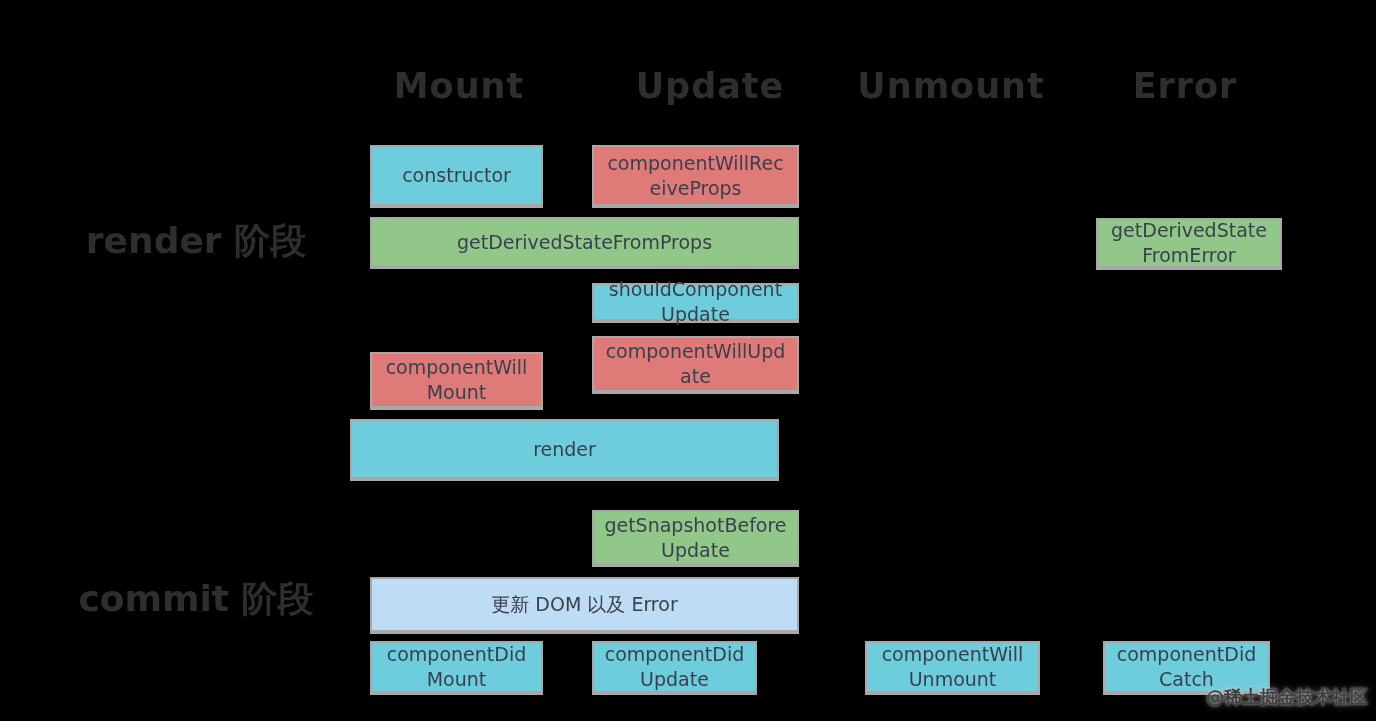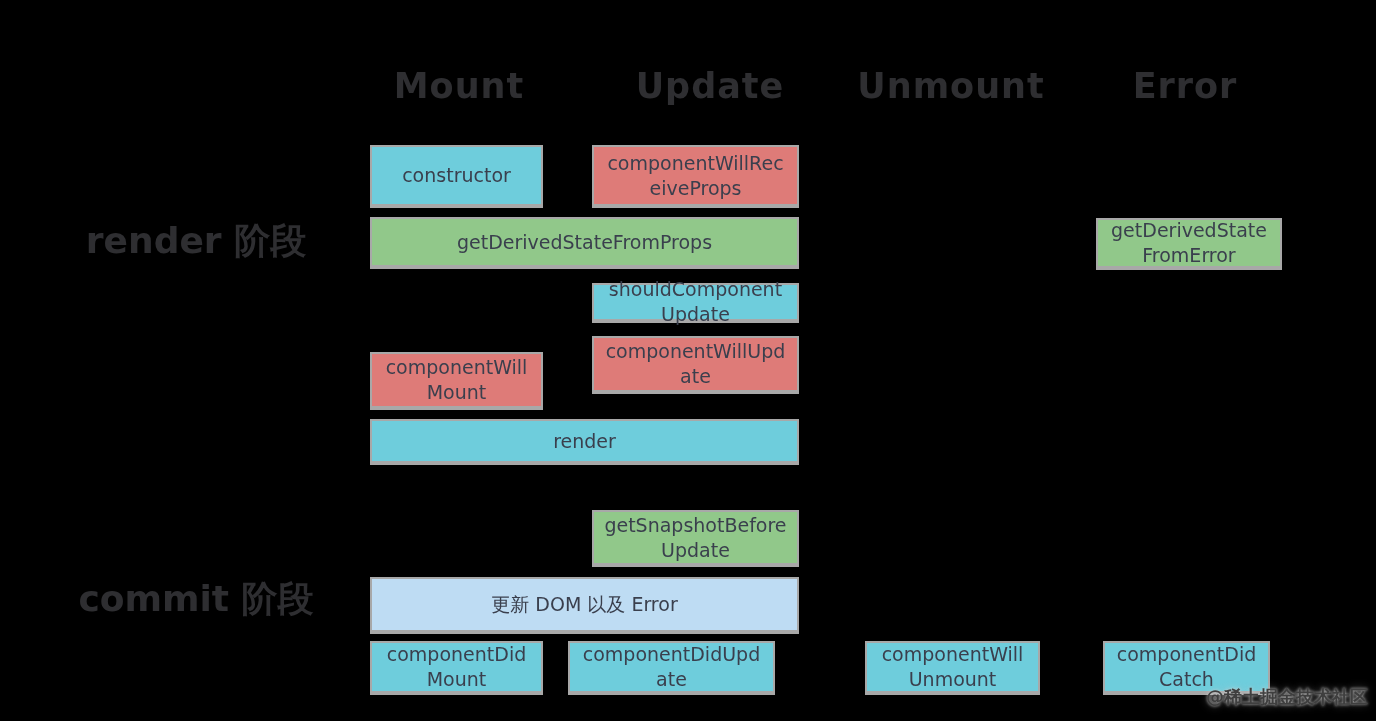--- a/index.html
+++ b/index.html
@@ -31,25 +31,25 @@
   .red{background:#de7b78}
   .green{background:#91c88a}
   .blue{background:#bedcf3}
   .b0{left:370px;top:145px;width:173px;height:63px}
   .b1{left:592px;top:145px;width:207px;height:63px}
   .b2{left:370px;top:217px;width:429px;height:52px}
   .b3{left:1096px;top:218px;width:186px;height:52px}
   .b4{left:592px;top:283px;width:207px;height:40px}
   .b5{left:370px;top:352px;width:173px;height:58px}
   .b6{left:592px;top:336px;width:207px;height:58px}
-  .b7{left:370px;top:419px;width:429px;height:46px}
+  .b7{left:350px;top:419px;width:429px;height:62px}
   .b8{left:592px;top:510px;width:207px;height:57px}
   .b9{left:370px;top:577px;width:429px;height:57px}
   .b10{left:370px;top:641px;width:173px;height:54px}
-  .b11{left:568px;top:641px;width:207px;height:54px}
+  .b11{left:592px;top:641px;width:165px;height:54px}
   .b12{left:865px;top:641px;width:175px;height:54px}
   .b13{left:1103px;top:641px;width:167px;height:54px}
   
   .watermark{
     position:absolute;right:8px;bottom:12px;z-index:5;
     font-size:18px;font-weight:700;color:#3f3f3f;white-space:nowrap;
     text-shadow:0 0 3px #c8c8c8,0 0 9px rgba(215,215,215,.45);
   }
 </style>
 </head>

